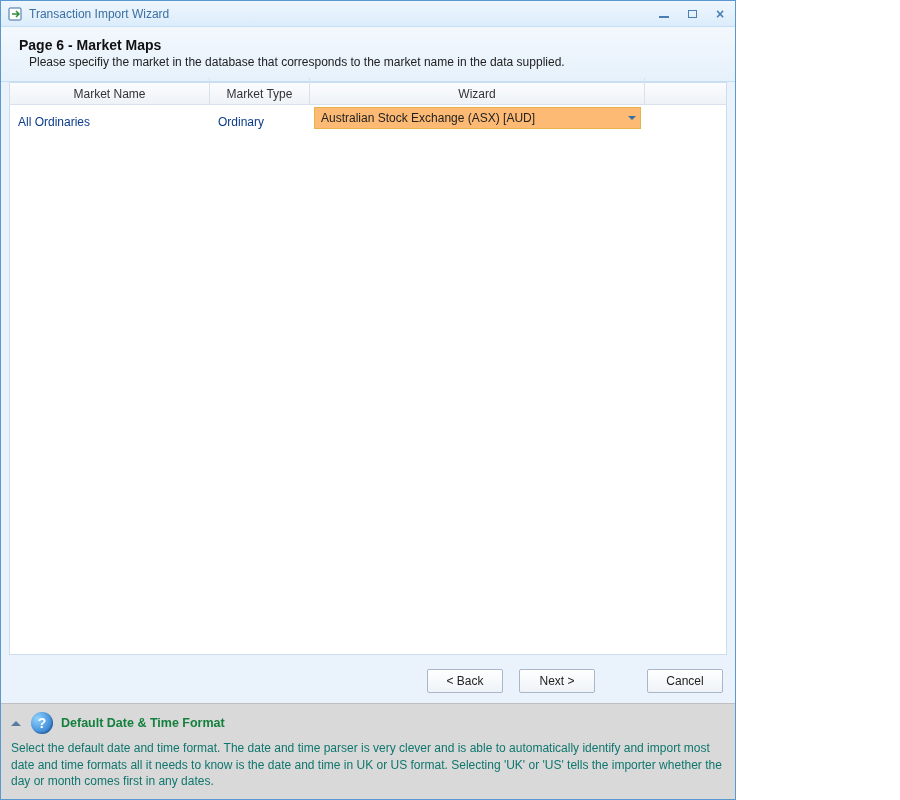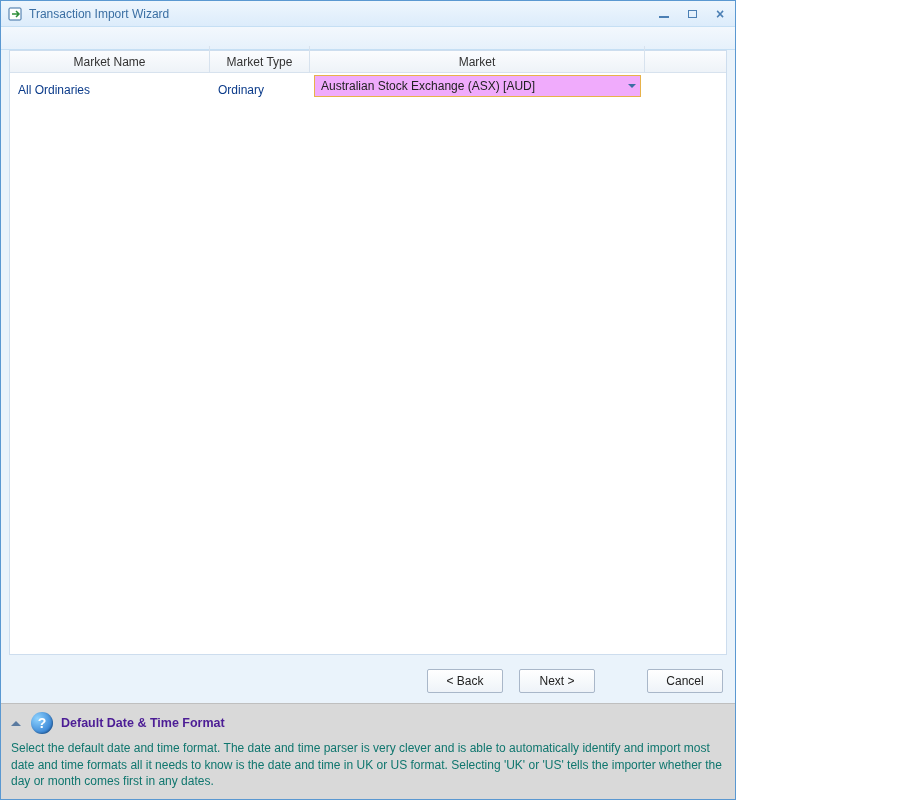--- a/index.html
+++ b/index.html
@@ -117,21 +117,21 @@
     color:#0b3b8a;
   }
   .cell-market-name { width:200px; }
   .cell-market-type { width:100px; }
   .cell-market      { width:335px; padding:0 4px; }
   
   .dropdown {
     width: 100%;
     height: 22px;
     border: 1px solid #e7b24a;
-    background: #f0abfc;
+    background: #fdba74;
     display:flex;
     align-items:center;
     padding: 0 6px;
     position:relative;
     color:#222;
     cursor: default;
   }
   .dropdown .dd-arrow {
     position:absolute;
     right:4px; top:50%;
@@ -189,21 +189,21 @@
     border-radius:50%;
     background: radial-gradient(circle at 30% 30%, #8fd3ff, #1666c4);
     color:#fff;
     font-weight:bold;
     display:flex;align-items:center;justify-content:center;
     font-size:14px;
     box-shadow: inset -1px -1px 2px rgba(0,0,0,.3);
   }
   .info-title {
     font-weight:bold;
-    color:#4c1d95;
+    color:#15803d;
     font-size:12.5px;
   }
   .info-body {
     color:#0f766e;
     font-size:12px;
     line-height:1.35;
   }
 </style>
 </head>
 <body>
@@ -225,27 +225,29 @@
       <div class="win-btn">
           <div class="max-glyph"></div>
         </div>
       <div class="win-btn">
           <span class="close-glyph">×</span>
         </div>
     </div>
   </div>
 
   <div class="header-panel">
+    <div class="header-title">Page 6 - Market Maps</div>
+    <div class="header-sub">Please specifiy the market in the database that corresponds to the market name in the data supplied.</div>
   </div>
 
   <div class="main-area">
     <div class="grid-header">
       <div class="col col-market-name">Market Name</div>
       <div class="col col-market-type">Market Type</div>
-      <div class="col col-market">Market</div>
+      <div class="col col-market">Wizard</div>
       <div class="col col-rest"></div>
     </div>
     <div class="grid-body">
       <div class="row">
         <div class="cell cell-market-name">All Ordinaries</div>
         <div class="cell cell-market-type">Ordinary</div>
         <div class="cell cell-market">
           <div class="dropdown">
             <span>Australian Stock Exchange (ASX) [AUD]</span>
             <span class="dd-arrow"></span>

